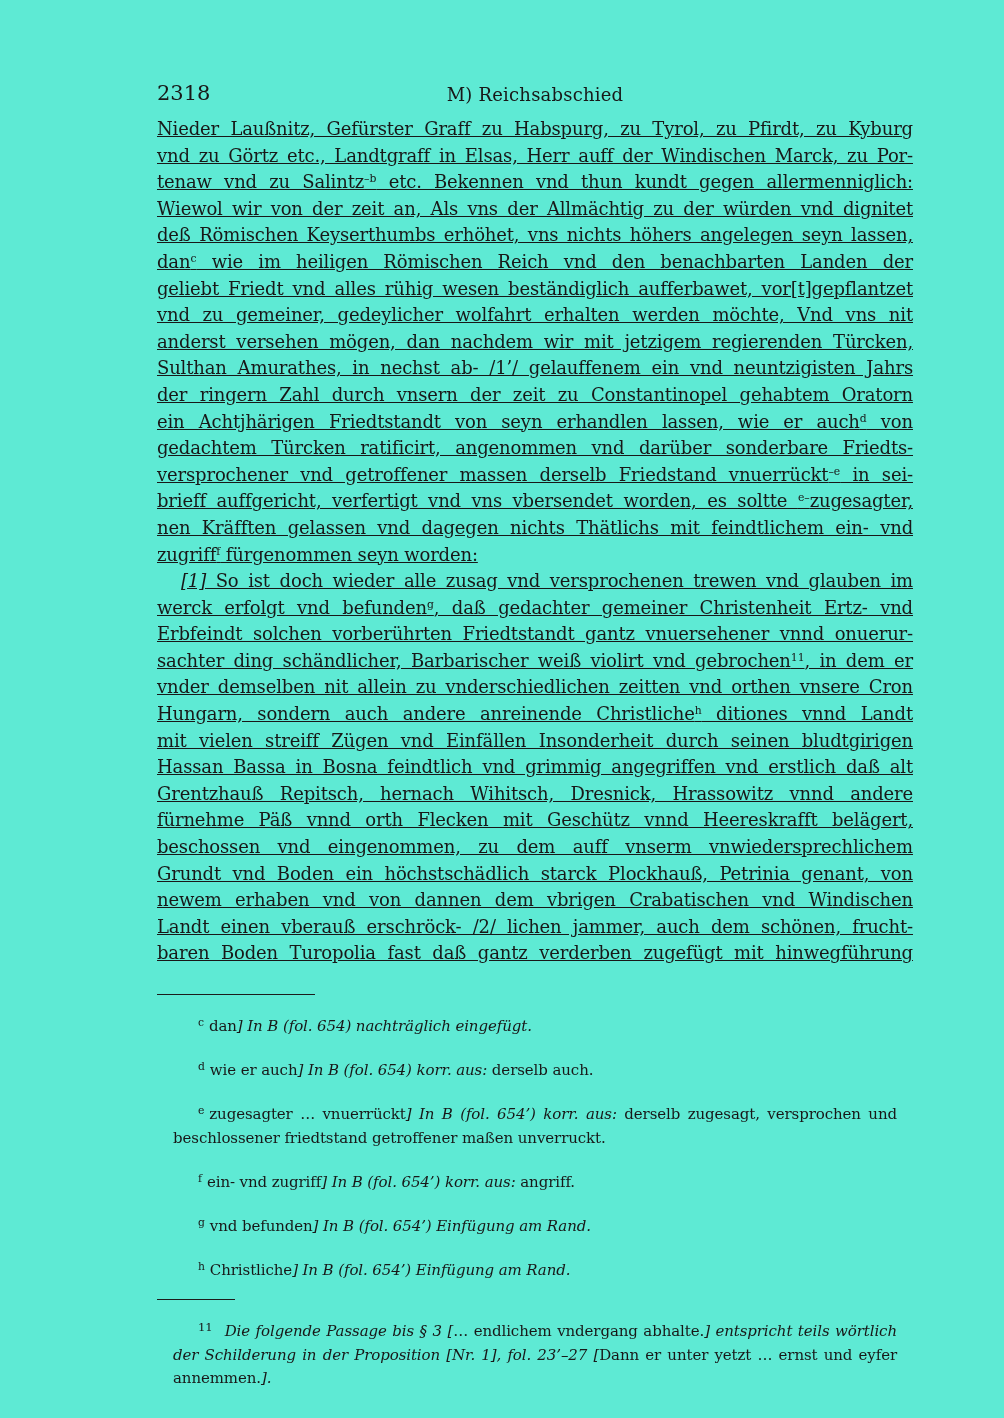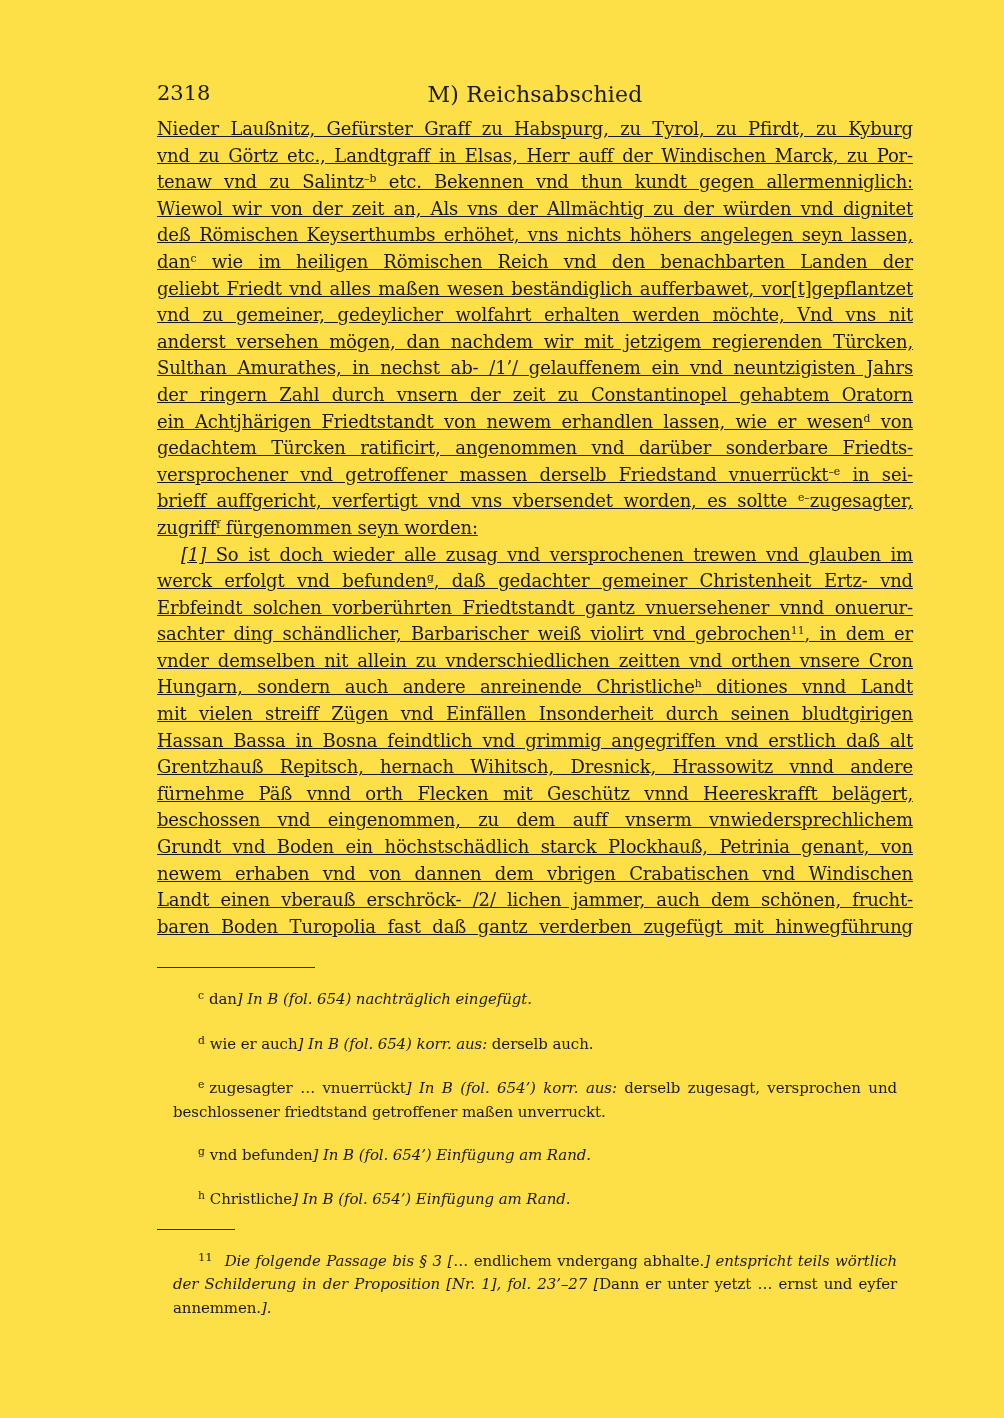--- a/index.html
+++ b/index.html
@@ -6,41 +6,41 @@
   html, body { margin: 0; padding: 0; }
   body {
     width: 1004px; height: 1418px;
     background: #ffffff;
     color: #181818;
     font-family: "DejaVu Serif", "Liberation Serif", serif;
   }
   .page {
     position: relative;
     width: 1004px; height: 1418px;
-    background: #fde047;
+    background: #5eead4;
     overflow: hidden;
   }
   .textblock {
     position: absolute;
     left: 157px; top: 80px;
     width: 756px;
   }
   .pagehead {
     position: relative;
     height: 27px;
     margin-bottom: 9px;
   }
   .pagenum {
     position: absolute; left: 0; top: 0;
     font-size: 21px; line-height: 27px;
   }
   .rhead {
     position: absolute; left: 0; right: 0; top: 2px;
     text-align: center;
-    font-size: 22px; line-height: 25px;
+    font-size: 18px; line-height: 25px;
     letter-spacing: 0.2px;
   }
   .bodytext { margin: 0; }
   .line {
     font-size: 18px;
     line-height: 26.6px;
     height: 26.6px;
     letter-spacing: -0.15px;
     text-align: justify;
     text-align-last: justify;
@@ -84,29 +84,30 @@
       <span class="rhead">M) Reichsabschied</span>
     </header>
 
     <main class="bodytext">
         <div class="line"><span>Nieder Laußnitz, Gefürster Graff zu Habspurg, zu Tyrol, zu Pfirdt, zu Kyburg</span></div>
         <div class="line"><span>vnd zu Görtz etc., Landtgraff in Elsas, Herr auff der Windischen Marck, zu Por-</span></div>
         <div class="line"><span>tenaw vnd zu Salintz</span><span class="sup">–b</span><span> etc. Bekennen vnd thun kundt gegen allermenniglich:</span></div>
         <div class="line"><span>Wiewol wir von der zeit an, Als vns der Allmächtig zu der würden vnd dignitet</span></div>
         <div class="line"><span>deß Römischen Keyserthumbs erhöhet, vns nichts höhers angelegen seyn lassen,</span></div>
         <div class="line"><span>dan</span><span class="sup">c</span><span> wie im heiligen Römischen Reich vnd den benachbarten Landen der</span></div>
-        <div class="line"><span>geliebt Friedt vnd alles maßen wesen beständiglich aufferbawet, vor[t]gepflantzet</span></div>
+        <div class="line"><span>geliebt Friedt vnd alles rühig wesen beständiglich aufferbawet, vor[t]gepflantzet</span></div>
         <div class="line"><span>vnd zu gemeiner, gedeylicher wolfahrt erhalten werden möchte, Vnd vns nit</span></div>
         <div class="line"><span>anderst versehen mögen, dan nachdem wir mit jetzigem regierenden Türcken,</span></div>
         <div class="line"><span>Sulthan Amurathes, in nechst ab- /1’/ gelauffenem ein vnd neuntzigisten Jahrs</span></div>
         <div class="line"><span>der ringern Zahl durch vnsern der zeit zu Constantinopel gehabtem Oratorn</span></div>
-        <div class="line"><span>ein Achtjhärigen Friedtstandt von newem erhandlen lassen, wie er wesen</span><span class="sup">d</span><span> von</span></div>
+        <div class="line"><span>ein Achtjhärigen Friedtstandt von seyn erhandlen lassen, wie er auch</span><span class="sup">d</span><span> von</span></div>
         <div class="line"><span>gedachtem Türcken ratificirt, angenommen vnd darüber sonderbare Friedts-</span></div>
         <div class="line"><span>versprochener vnd getroffener massen derselb Friedstand vnuerrückt</span><span class="sup">–e</span><span> in sei-</span></div>
         <div class="line"><span>brieff auffgericht, verfertigt vnd vns vbersendet worden, es soltte </span><span class="sup">e–</span><span>zugesagter,</span></div>
+        <div class="line"><span>nen Kräfften gelassen vnd dagegen nichts Thätlichs mit feindtlichem ein- vnd</span></div>
         <div class="line nojust"><span>zugriff</span><span class="sup">f</span><span> fürgenommen seyn worden:</span></div>
         <div class="line indent"><span class="it">[1]</span><span> So ist doch wieder alle zusag vnd versprochenen trewen vnd glauben im</span></div>
         <div class="line"><span>werck erfolgt vnd befunden</span><span class="sup">g</span><span>, daß gedachter gemeiner Christenheit Ertz- vnd</span></div>
         <div class="line"><span>Erbfeindt solchen vorberührten Friedtstandt gantz vnuersehener vnnd onuerur-</span></div>
         <div class="line"><span>sachter ding schändlicher, Barbarischer weiß violirt vnd gebrochen</span><span class="sup">11</span><span>, in dem er</span></div>
         <div class="line"><span>vnder demselben nit allein zu vnderschiedlichen zeitten vnd orthen vnsere Cron</span></div>
         <div class="line"><span>Hungarn, sondern auch andere anreinende Christliche</span><span class="sup">h</span><span> ditiones vnnd Landt</span></div>
         <div class="line"><span>mit vielen streiff Zügen vnd Einfällen Insonderheit durch seinen bludtgirigen</span></div>
         <div class="line"><span>Hassan Bassa in Bosna feindtlich vnd grimmig angegriffen vnd erstlich daß alt</span></div>
         <div class="line"><span>Grentzhauß Repitsch, hernach Wihitsch, Dresnick, Hrassowitz vnnd andere</span></div>
@@ -117,20 +118,21 @@
         <div class="line"><span>Landt einen vberauß erschröck- /2/ lichen jammer, auch dem schönen, frucht-</span></div>
         <div class="line"><span>baren Boden Turopolia fast daß gantz verderben zugefügt mit hinwegführung</span></div>
       </main>
 
     <hr class="rule rule-apparatus">
 
     <section>
         <p class="fn"><span class="letter">c</span><span>dan</span><span class="it">] In B (fol. 654) nachträglich eingefügt.</span></p>
         <p class="fn"><span class="letter">d</span><span>wie er auch</span><span class="it">] In B (fol. 654) korr. aus:</span><span> derselb auch.</span></p>
         <p class="fn"><span class="letter">e</span><span>zugesagter … vnuerrückt</span><span class="it">] In B (fol. 654’) korr. aus:</span><span> derselb zugesagt, versprochen und beschlossener friedtstand getroffener maßen unverruckt.</span></p>
+        <p class="fn"><span class="letter">f</span><span>ein- vnd zugriff</span><span class="it">] In B (fol. 654’) korr. aus:</span><span> angriff.</span></p>
         <p class="fn"><span class="letter">g</span><span>vnd befunden</span><span class="it">] In B (fol. 654’) Einfügung am Rand.</span></p>
         <p class="fn"><span class="letter">h</span><span>Christliche</span><span class="it">] In B (fol. 654’) Einfügung am Rand.</span></p>
       </section>
 
     <hr class="rule rule-footnote">
 
     <section>
         <p class="fn"><span class="fnnum">11</span><span class="it">Die folgende Passage bis § 3 [</span><span>… endlichem vndergang abhalte.</span><span class="it">] entspricht teils wörtlich der Schilderung in der Proposition [Nr. 1], fol. 23’–27 [</span><span>Dann er unter yetzt … ernst und eyfer annemmen.</span><span class="it">].</span></p>
       </section>
 

